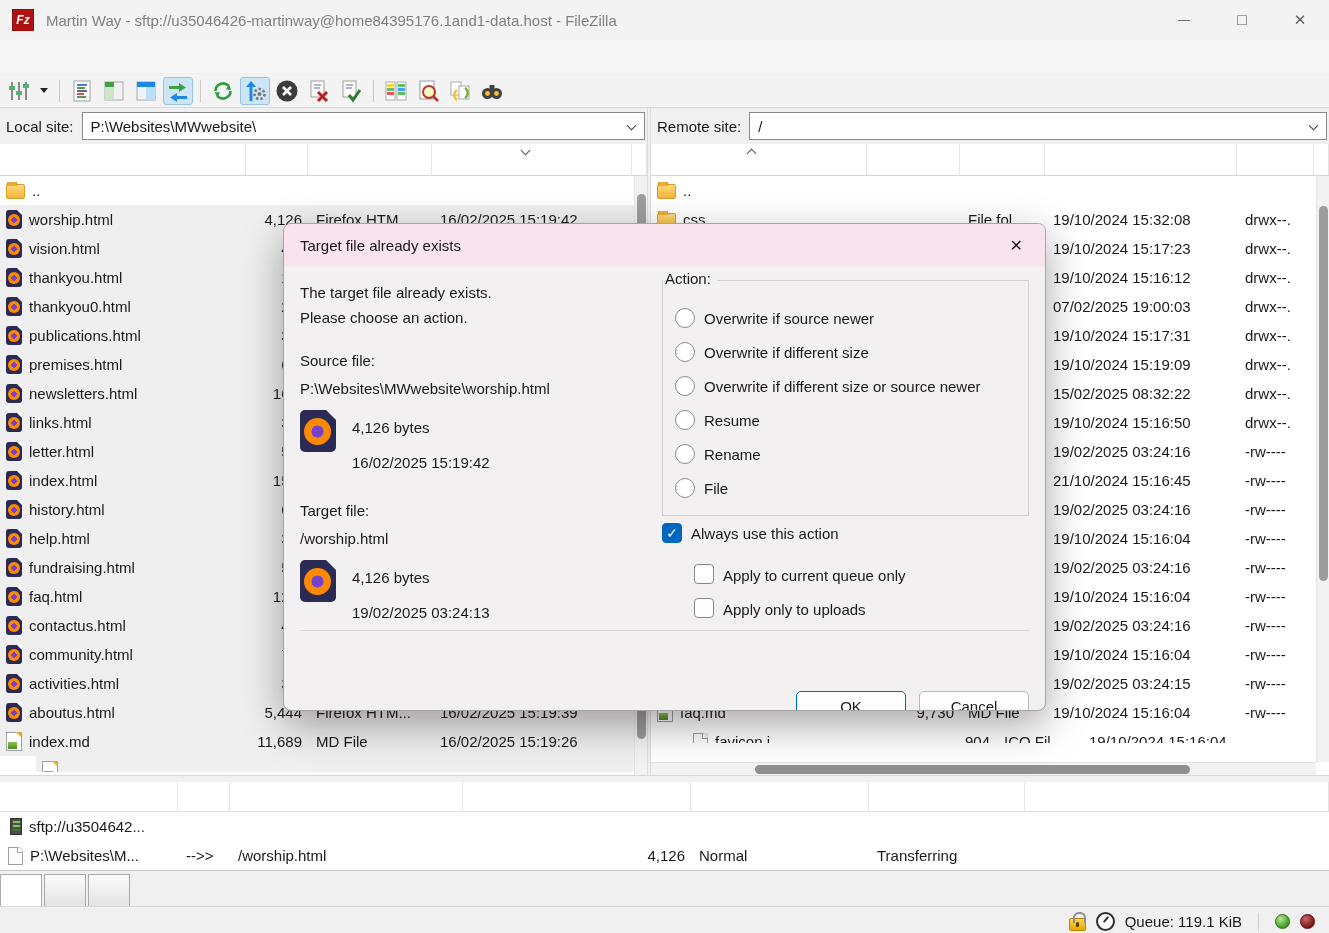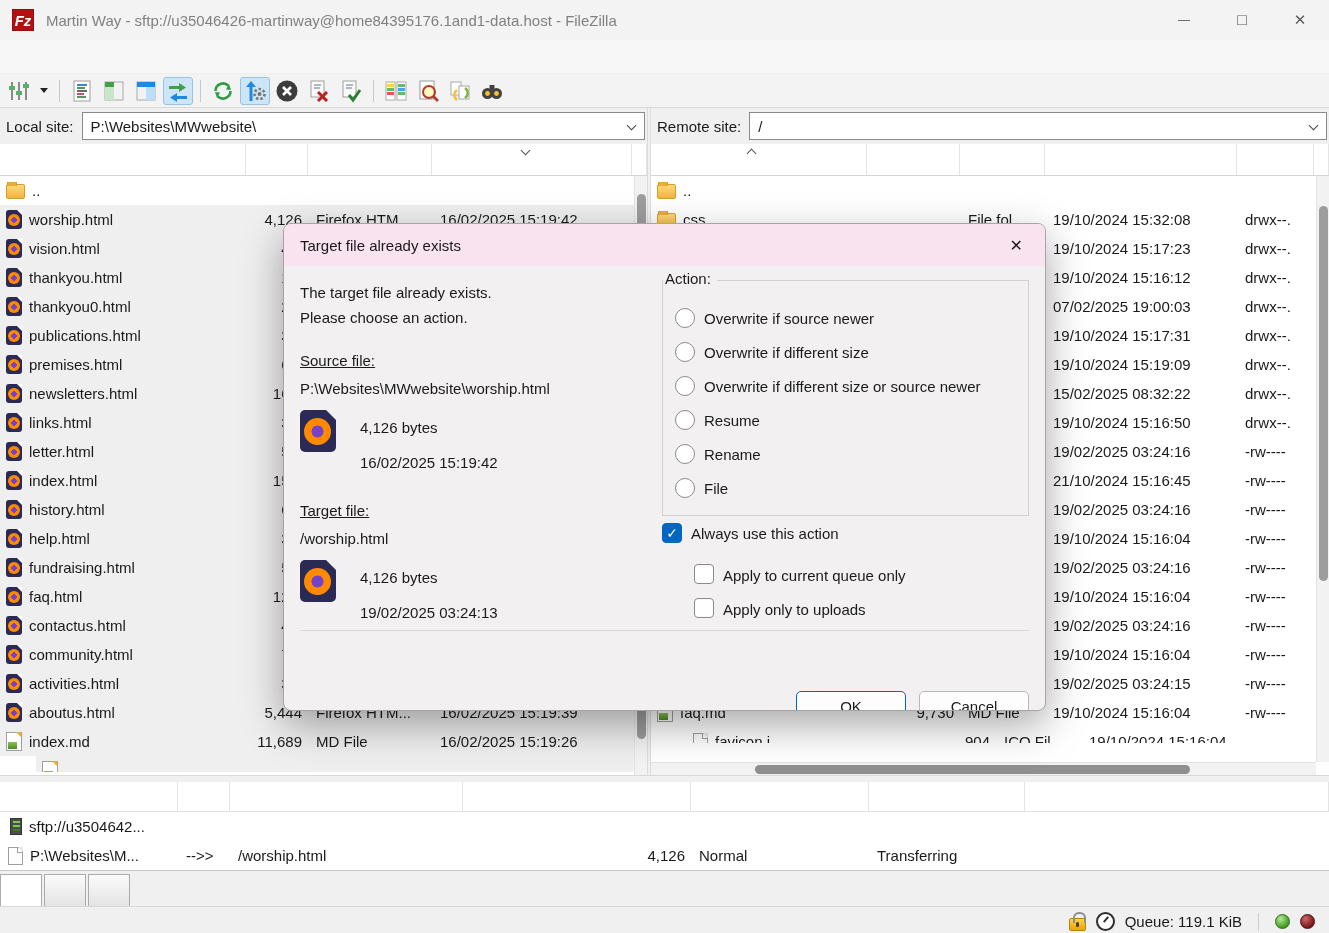--- a/index.html
+++ b/index.html
@@ -1,21 +1,21 @@
 <!DOCTYPE html>
 <html><head>
 <meta charset="utf-8">
 <style>
   * { margin:0; padding:0; box-sizing:border-box; }
   html,body { width:1329px; height:933px; overflow:hidden; }
   body { font-family:"Liberation Sans", sans-serif; font-size:15px; color:#1a1a1a; background:#f0f0f0; position:relative; }
 
   
   .titlebar { height:40px; background:#f3f3f3; display:flex; align-items:center; padding-left:12px; }
-  .fz-logo { width:22px; height:22px; background:#b01212; color:#fff; font-weight:bold; font-style:italic; font-size:15px; display:flex; align-items:center; justify-content:center; border:1px dotted #7a0c0c; flex:0 0 auto; }
+  .fz-logo { width:22px; height:22px; background:#b01212; color:#fff; font-weight:bold; font-style:italic; font-size:12px; display:flex; align-items:center; justify-content:center; border:1px dotted #7a0c0c; flex:0 0 auto; }
   .win-title { color:#808080; margin-left:12px; flex:1; white-space:nowrap; overflow:hidden; }
   .win-controls { display:flex; height:100%; }
   .win-btn { width:58px; display:flex; align-items:center; justify-content:center; color:#5a5a5a; font-size:14px; }
   .glyph-min::before { content:"—"; font-size:12px; }
   .glyph-max::before { content:"□"; font-size:16px; }
   .glyph-close::before { content:"✕"; font-size:15px; }
 
   
   .menubar { height:34px; background:#f7f7f7; display:flex; align-items:center; padding-left:6px; border-bottom:1px solid #eee; }
   .menu-item { padding:0 12px; height:100%; display:flex; align-items:center; }
@@ -109,23 +109,23 @@
 
   
   .dialog { position:absolute; left:283px; top:223px; width:763px; height:488px; background:#f2f0f1; border:1px solid #a9a2a6; border-radius:8px; box-shadow:0 14px 40px rgba(0,0,0,.35); z-index:10; display:flex; flex-direction:column; overflow:hidden; }
   .dlg-title { height:42px; background:#f8e3ee; display:flex; align-items:center; padding:0 16px; flex:0 0 auto; }
   .dlg-title .t { flex:1; }
   .dlg-close { color:#1a1a1a; font-size:16px; padding:2px 6px; }
   .dlg-close::before { content:"✕"; }
   .dlg-body { flex:1; display:flex; padding:14px 16px 0 16px; }
   .dlg-left { width:352px; flex:0 0 auto; }
   .dlg-left .msg { line-height:25px; }
-  .sec-label { margin-top:22px;text-decoration:underline; }
+  .sec-label { margin-top:22px; }
   .sec-path { margin-top:11px; }
-  .fileinfo { display:flex; margin-top:13px; gap:24px; }
+  .fileinfo { display:flex; margin-top:13px; gap:16px; }
   .ff-big { width:36px; height:42px; position:relative; background:#2b2a55; border-radius:5px; flex:0 0 auto; }
   .ff-big::before { content:""; position:absolute; left:4px; top:8px; width:27px; height:27px; border-radius:50%; background:radial-gradient(circle at 50% 50%, #7542c9 0 30%, #ff8a00 33% 72%, #ffd23f 75%); }
   .ff-big::after { content:""; position:absolute; right:0; top:0; border-style:solid; border-width:0 10px 10px 0; border-color:transparent #f2f0f1 transparent transparent; }
   .fileinfo .fi-lines div { line-height:35px; }
   .dlg-right { flex:1; padding-left:10px; }
   .groupbox { border:1px solid #d4d0d2; position:relative; padding:20px 12px 10px 12px; }
   .groupbox .legend { position:absolute; top:-11px; left:0px; background:#f2f0f1; padding:0 6px 0 2px; }
   .opt { display:flex; align-items:center; gap:9px; height:34px; }
   .radio { width:20px; height:20px; border-radius:50%; background:#fff; border:1.5px solid #8a8a8a; flex:0 0 auto; }
   .opt.selected .radio { border:6px solid #0067c0; }

